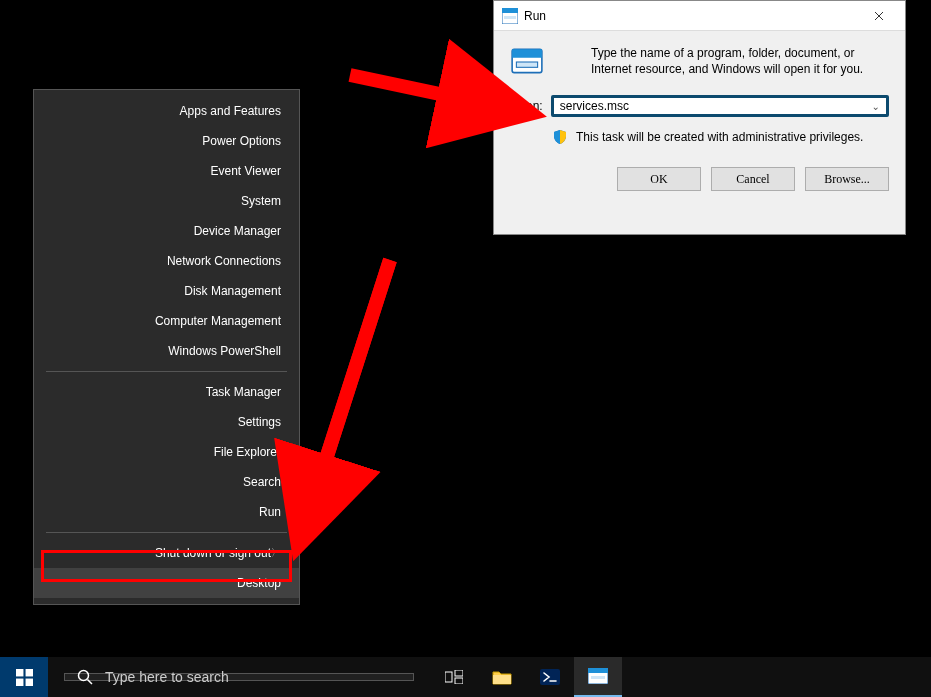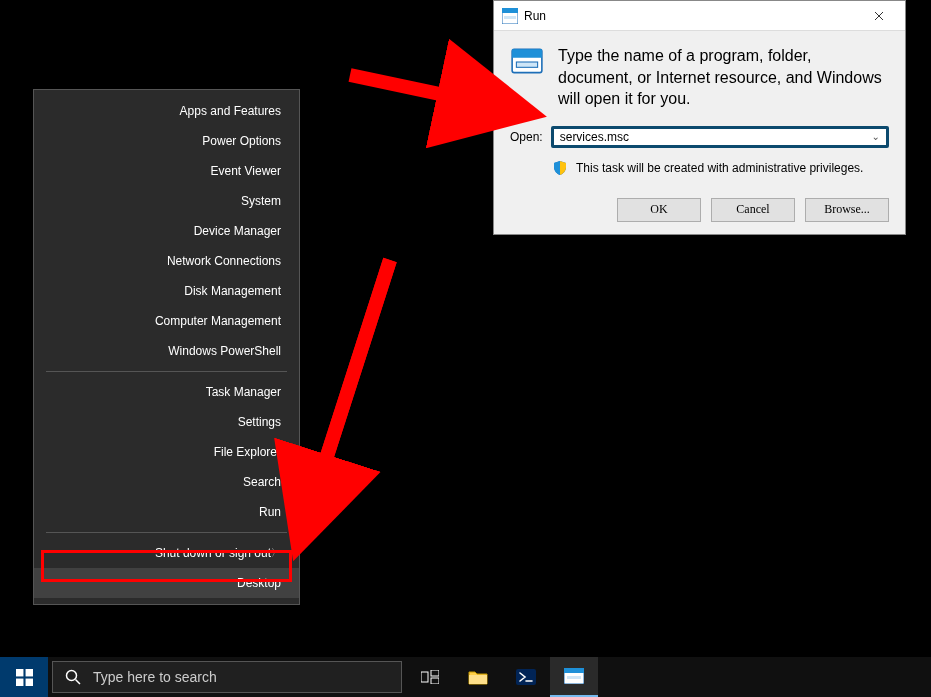--- a/index.html
+++ b/index.html
@@ -63,21 +63,21 @@
     justify-content: center;
     background: #003a6d;
   }
   .start-btn svg { width: 17px; height: 17px; }
   .searchbox {
     flex: 0 0 350px;
     display: flex;
     align-items: center;
     background: #202020;
     border: 1px solid #555;
-    margin: 4px;
+    margin: 16px;
     padding: 0 12px;
     gap: 12px;
   }
   .searchbox svg { width: 16px; height: 16px; flex: none; }
   .searchbox span { color: #ccc; font-size: 14px; }
   .task-icons {
     display: flex;
     align-items: center;
   }
   .task-icons .tbi {
@@ -114,21 +114,21 @@
   .run-title .ttxt { flex:1; font-size:12px; }
   .run-title .close {
     width: 45px;
     height: 28px;
     display:flex; align-items:center; justify-content:center;
     font-size:13px; color:#333;
   }
   .run-body { padding: 14px 16px 10px 16px; }
   .run-row1 { display:flex; gap:14px; align-items:flex-start; }
   .run-bigicon { width:34px; height:34px; flex:none; }
-  .run-help { font-size:16px; line-height:1.35; }
+  .run-help { font-size:12px; line-height:1.35;margin-left:33px; }
   .run-row2 { display:flex; align-items:center; gap:8px; margin-top:16px; }
   .run-row2 label { font-size:12px; }
   .run-combo {
     flex:1;
     display:flex;
     align-items:center;
     justify-content:space-between;
     height:22px;
     background:#fff;
     padding:0 6px;

